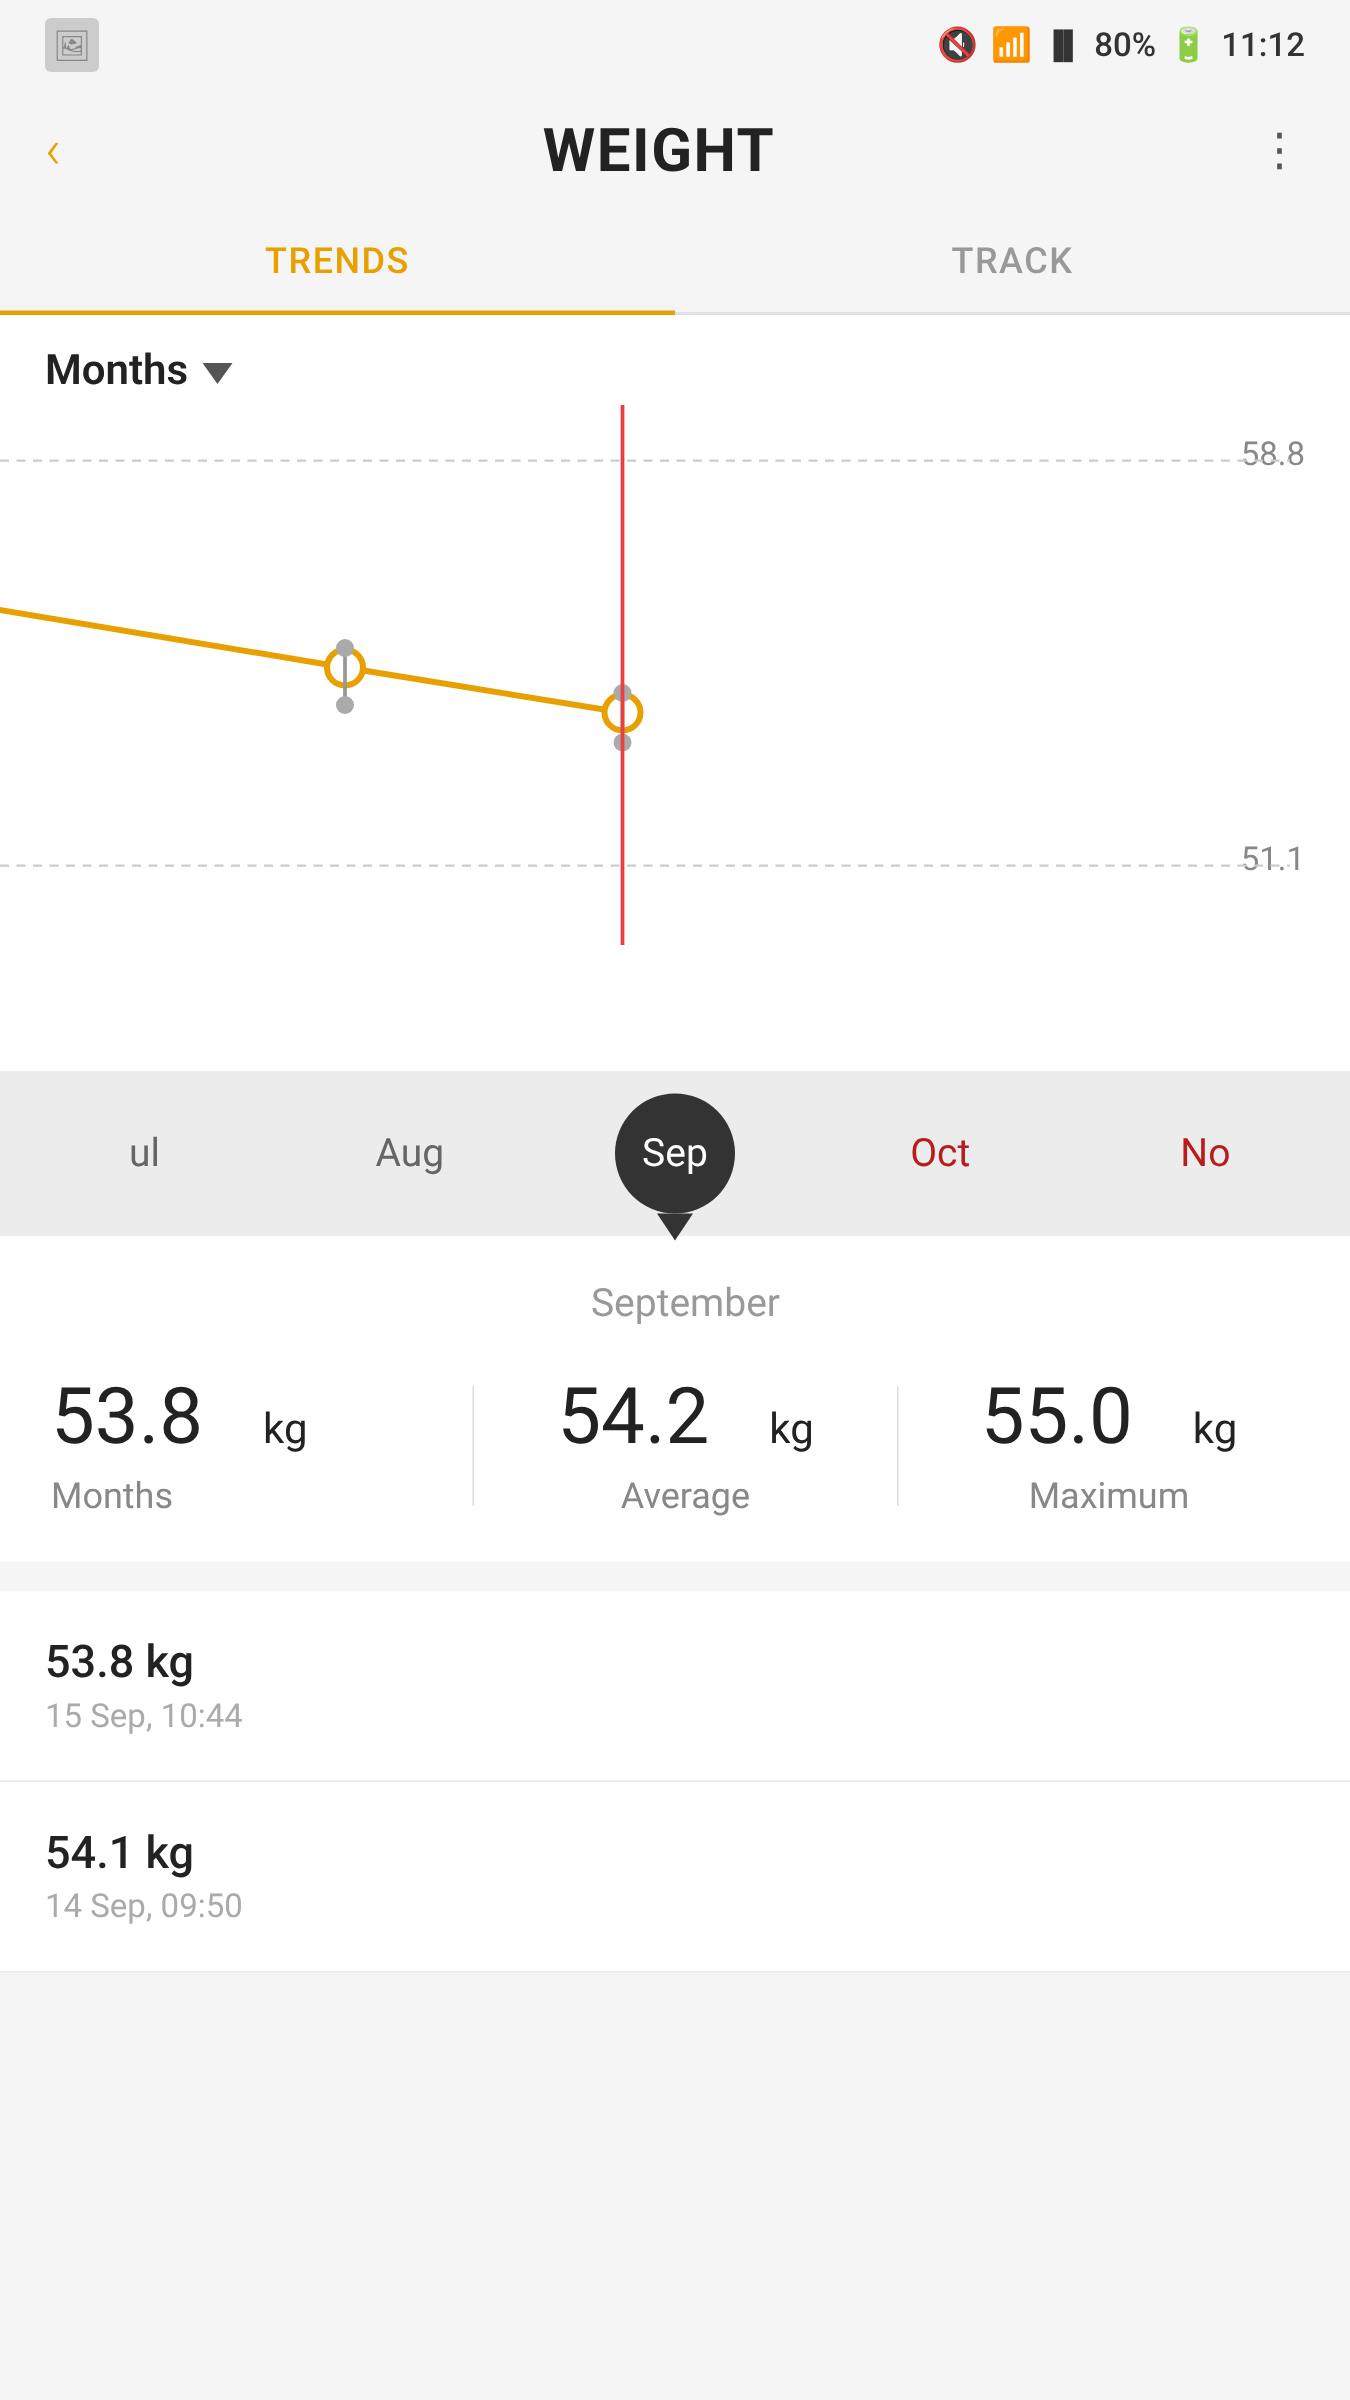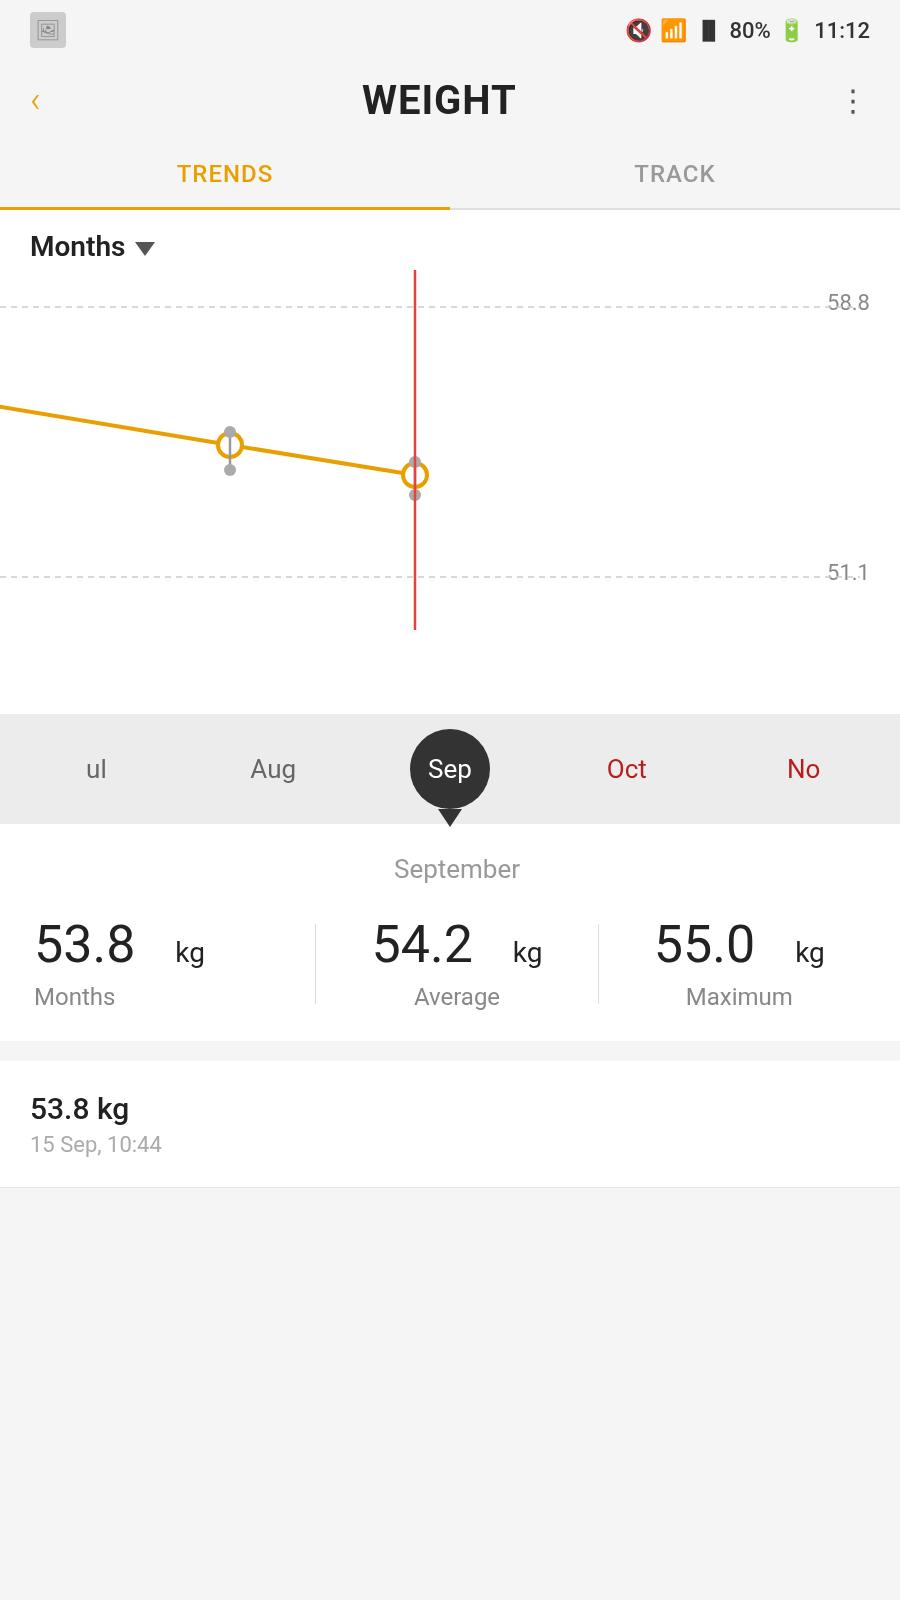--- a/index.html
+++ b/index.html
@@ -366,13 +366,17 @@
       <div class="stat-label">Maximum</div>
     </div>
   </div>
 </div>
 
 <div class="records-section">
   <div class="record-item">
     <div class="record-value">53.8 kg</div>
     <div class="record-date">15 Sep, 10:44</div>
   </div>
+  <div class="record-item">
+    <div class="record-value">54.1 kg</div>
+    <div class="record-date">14 Sep, 09:50</div>
+  </div>
 </div>
 
 </body></html>

